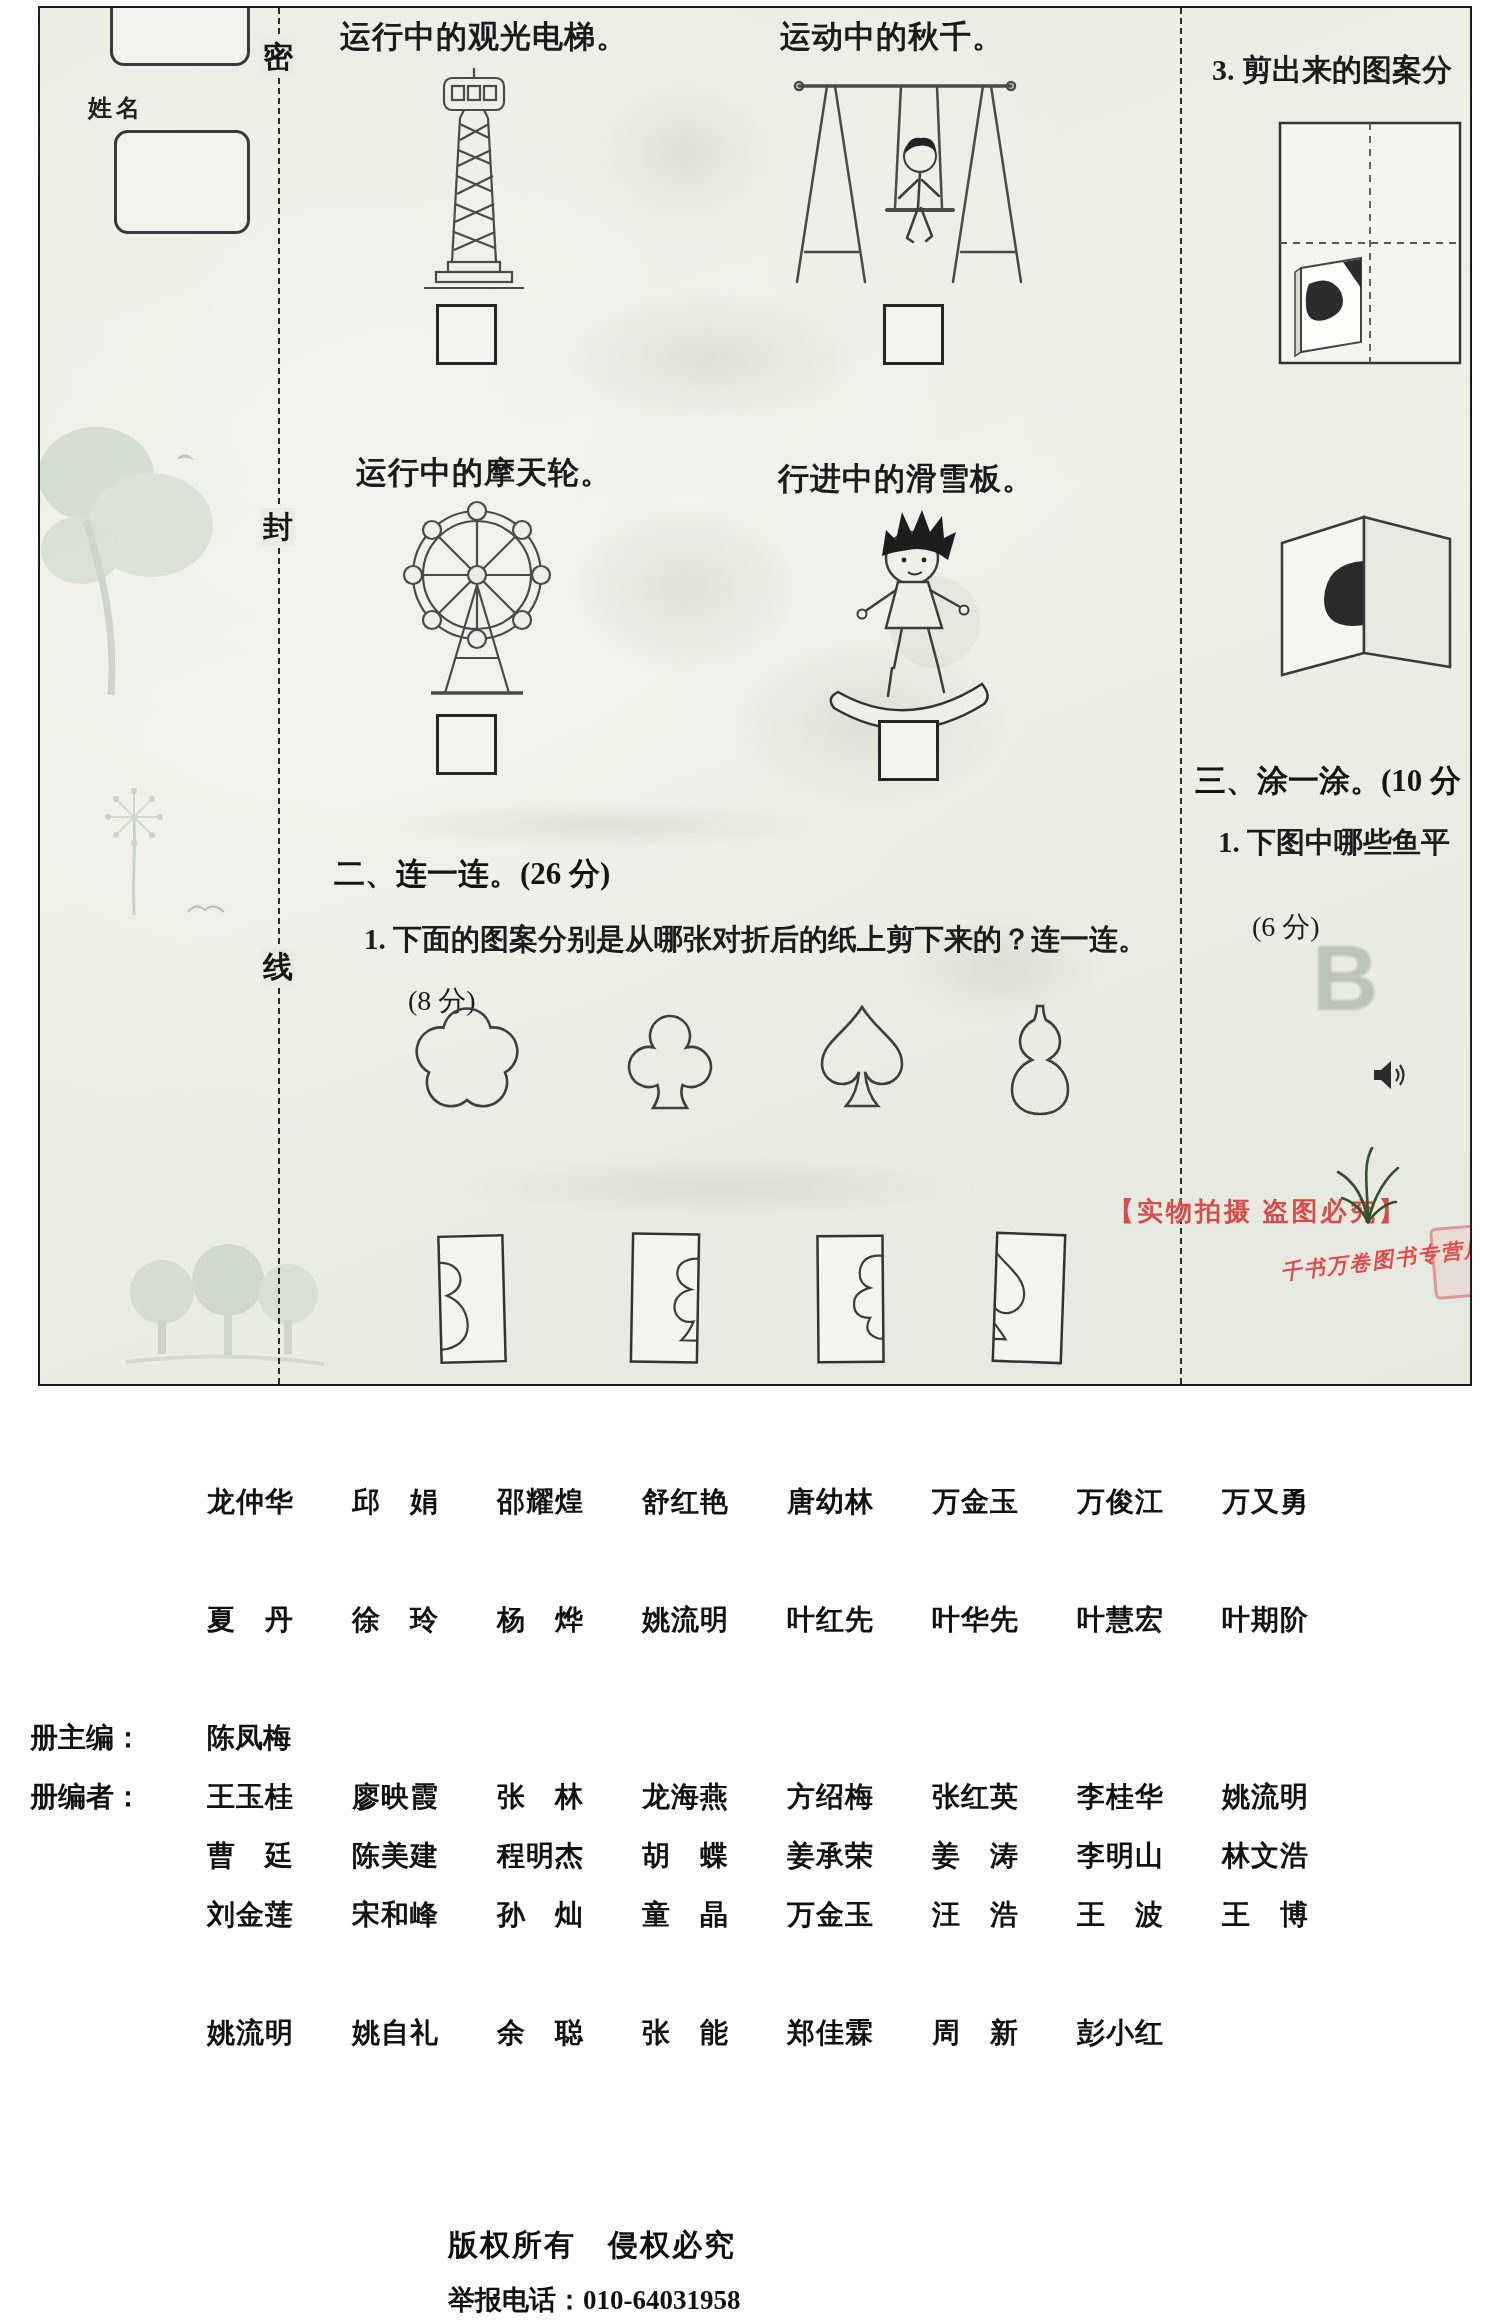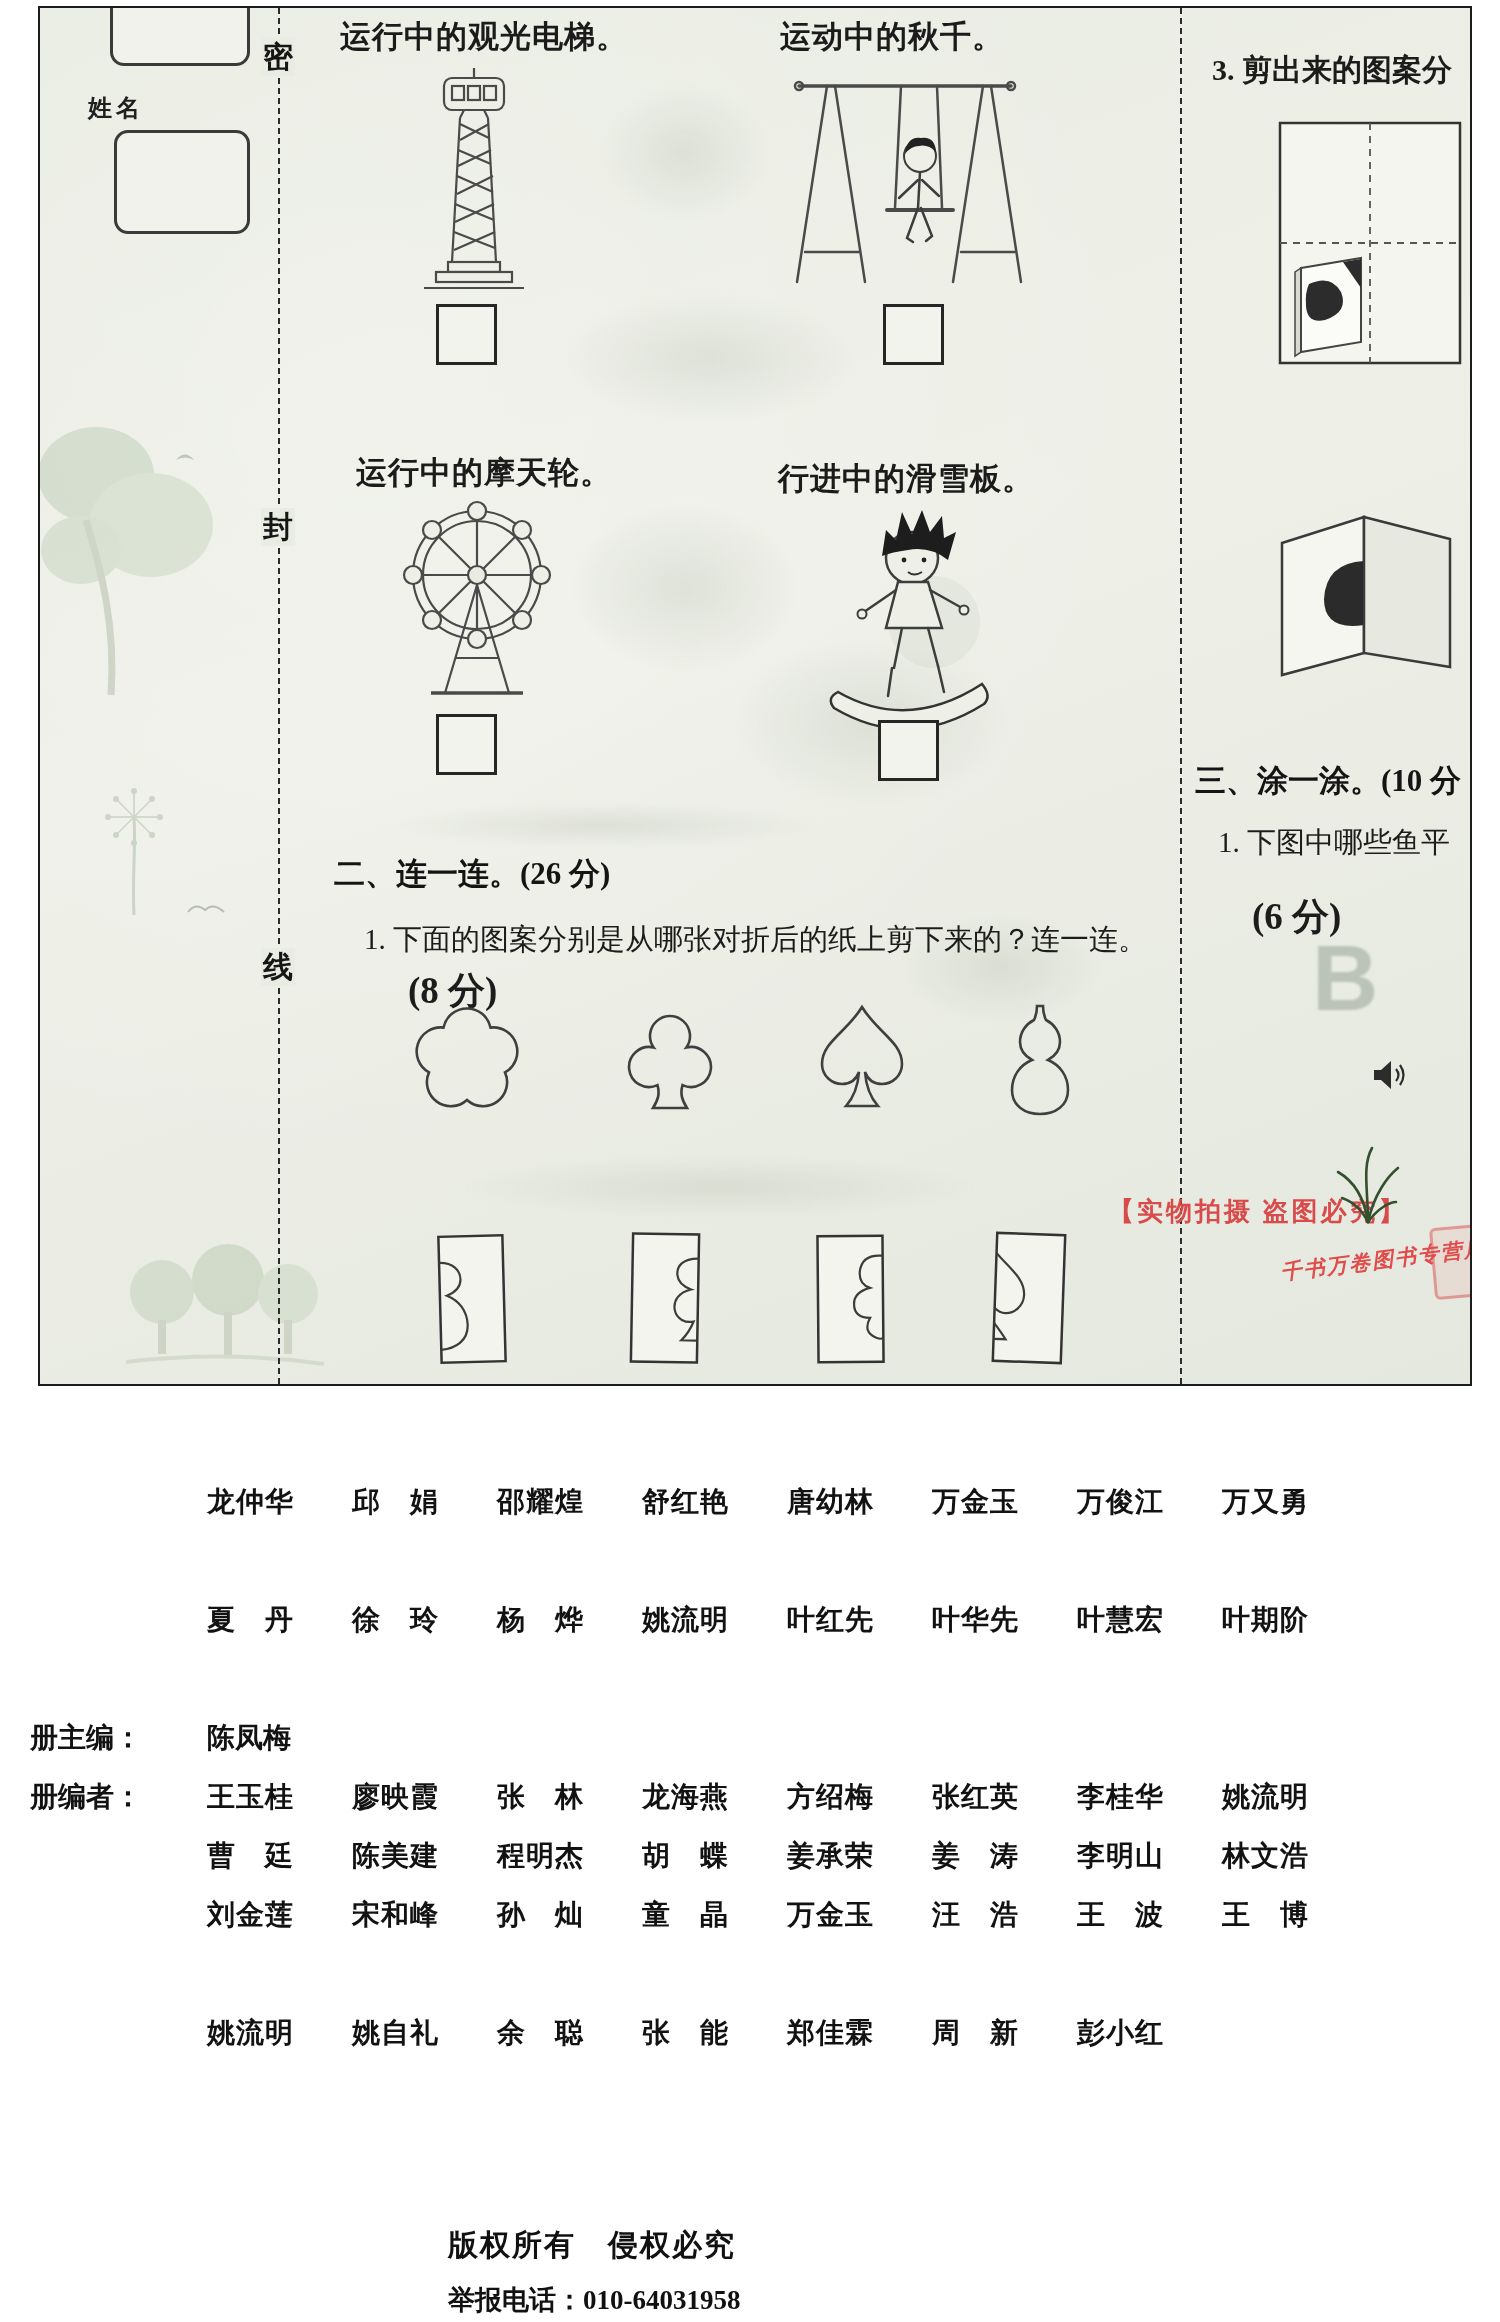--- a/index.html
+++ b/index.html
@@ -20,22 +20,22 @@
 
   .namebox { position:absolute; border:3px solid #3a3a3a; border-radius:14px; background:#f1f2ec; }
   .namelabel { position:absolute; left:48px; top:84px; font-size:24px; font-weight:700;
                letter-spacing:4px; color:#202020; }
 
   .cap { position:absolute; font-size:31px; font-weight:700; color:#1b1b1b;
          letter-spacing:1px; white-space:nowrap; }
   .ansbox { position:absolute; width:61px; height:61px; border:3px solid #262626; background:#f2f3ed; }
 
   .stitle { position:absolute; font-size:31px; font-weight:700; white-space:nowrap; color:#141414; }
-  .qtext  { position:absolute; font-size:29px; font-weight:400; white-space:nowrap; color:#1c1c1c; }
-  .pts    { position:absolute; font-size:37px; font-weight:700; white-space:nowrap; color:#1c1c1c; }
+  .qtext  { position:absolute; font-size:29px; font-weight:700; white-space:nowrap; color:#1c1c1c; }
+  .pts    { position:absolute; font-size:28px; font-weight:400; white-space:nowrap; color:#1c1c1c;margin-top:16px; }
 
   .art { position:absolute; }
   .smudge { position:absolute; pointer-events:none; filter:blur(2px);
             background:radial-gradient(ellipse at center, rgba(140,150,128,.17), rgba(140,150,128,0) 70%); }
   .deco { position:absolute; opacity:.38; filter:blur(.6px); pointer-events:none; }
 
   .ghost-letter { position:absolute; font-family:"Liberation Sans","DejaVu Sans",sans-serif;
                   font-size:92px; font-weight:700; color:rgba(112,132,116,.38); filter:blur(1px); }
 
   .wm-photo { position:absolute; font-size:26px; font-weight:700; letter-spacing:3px;

